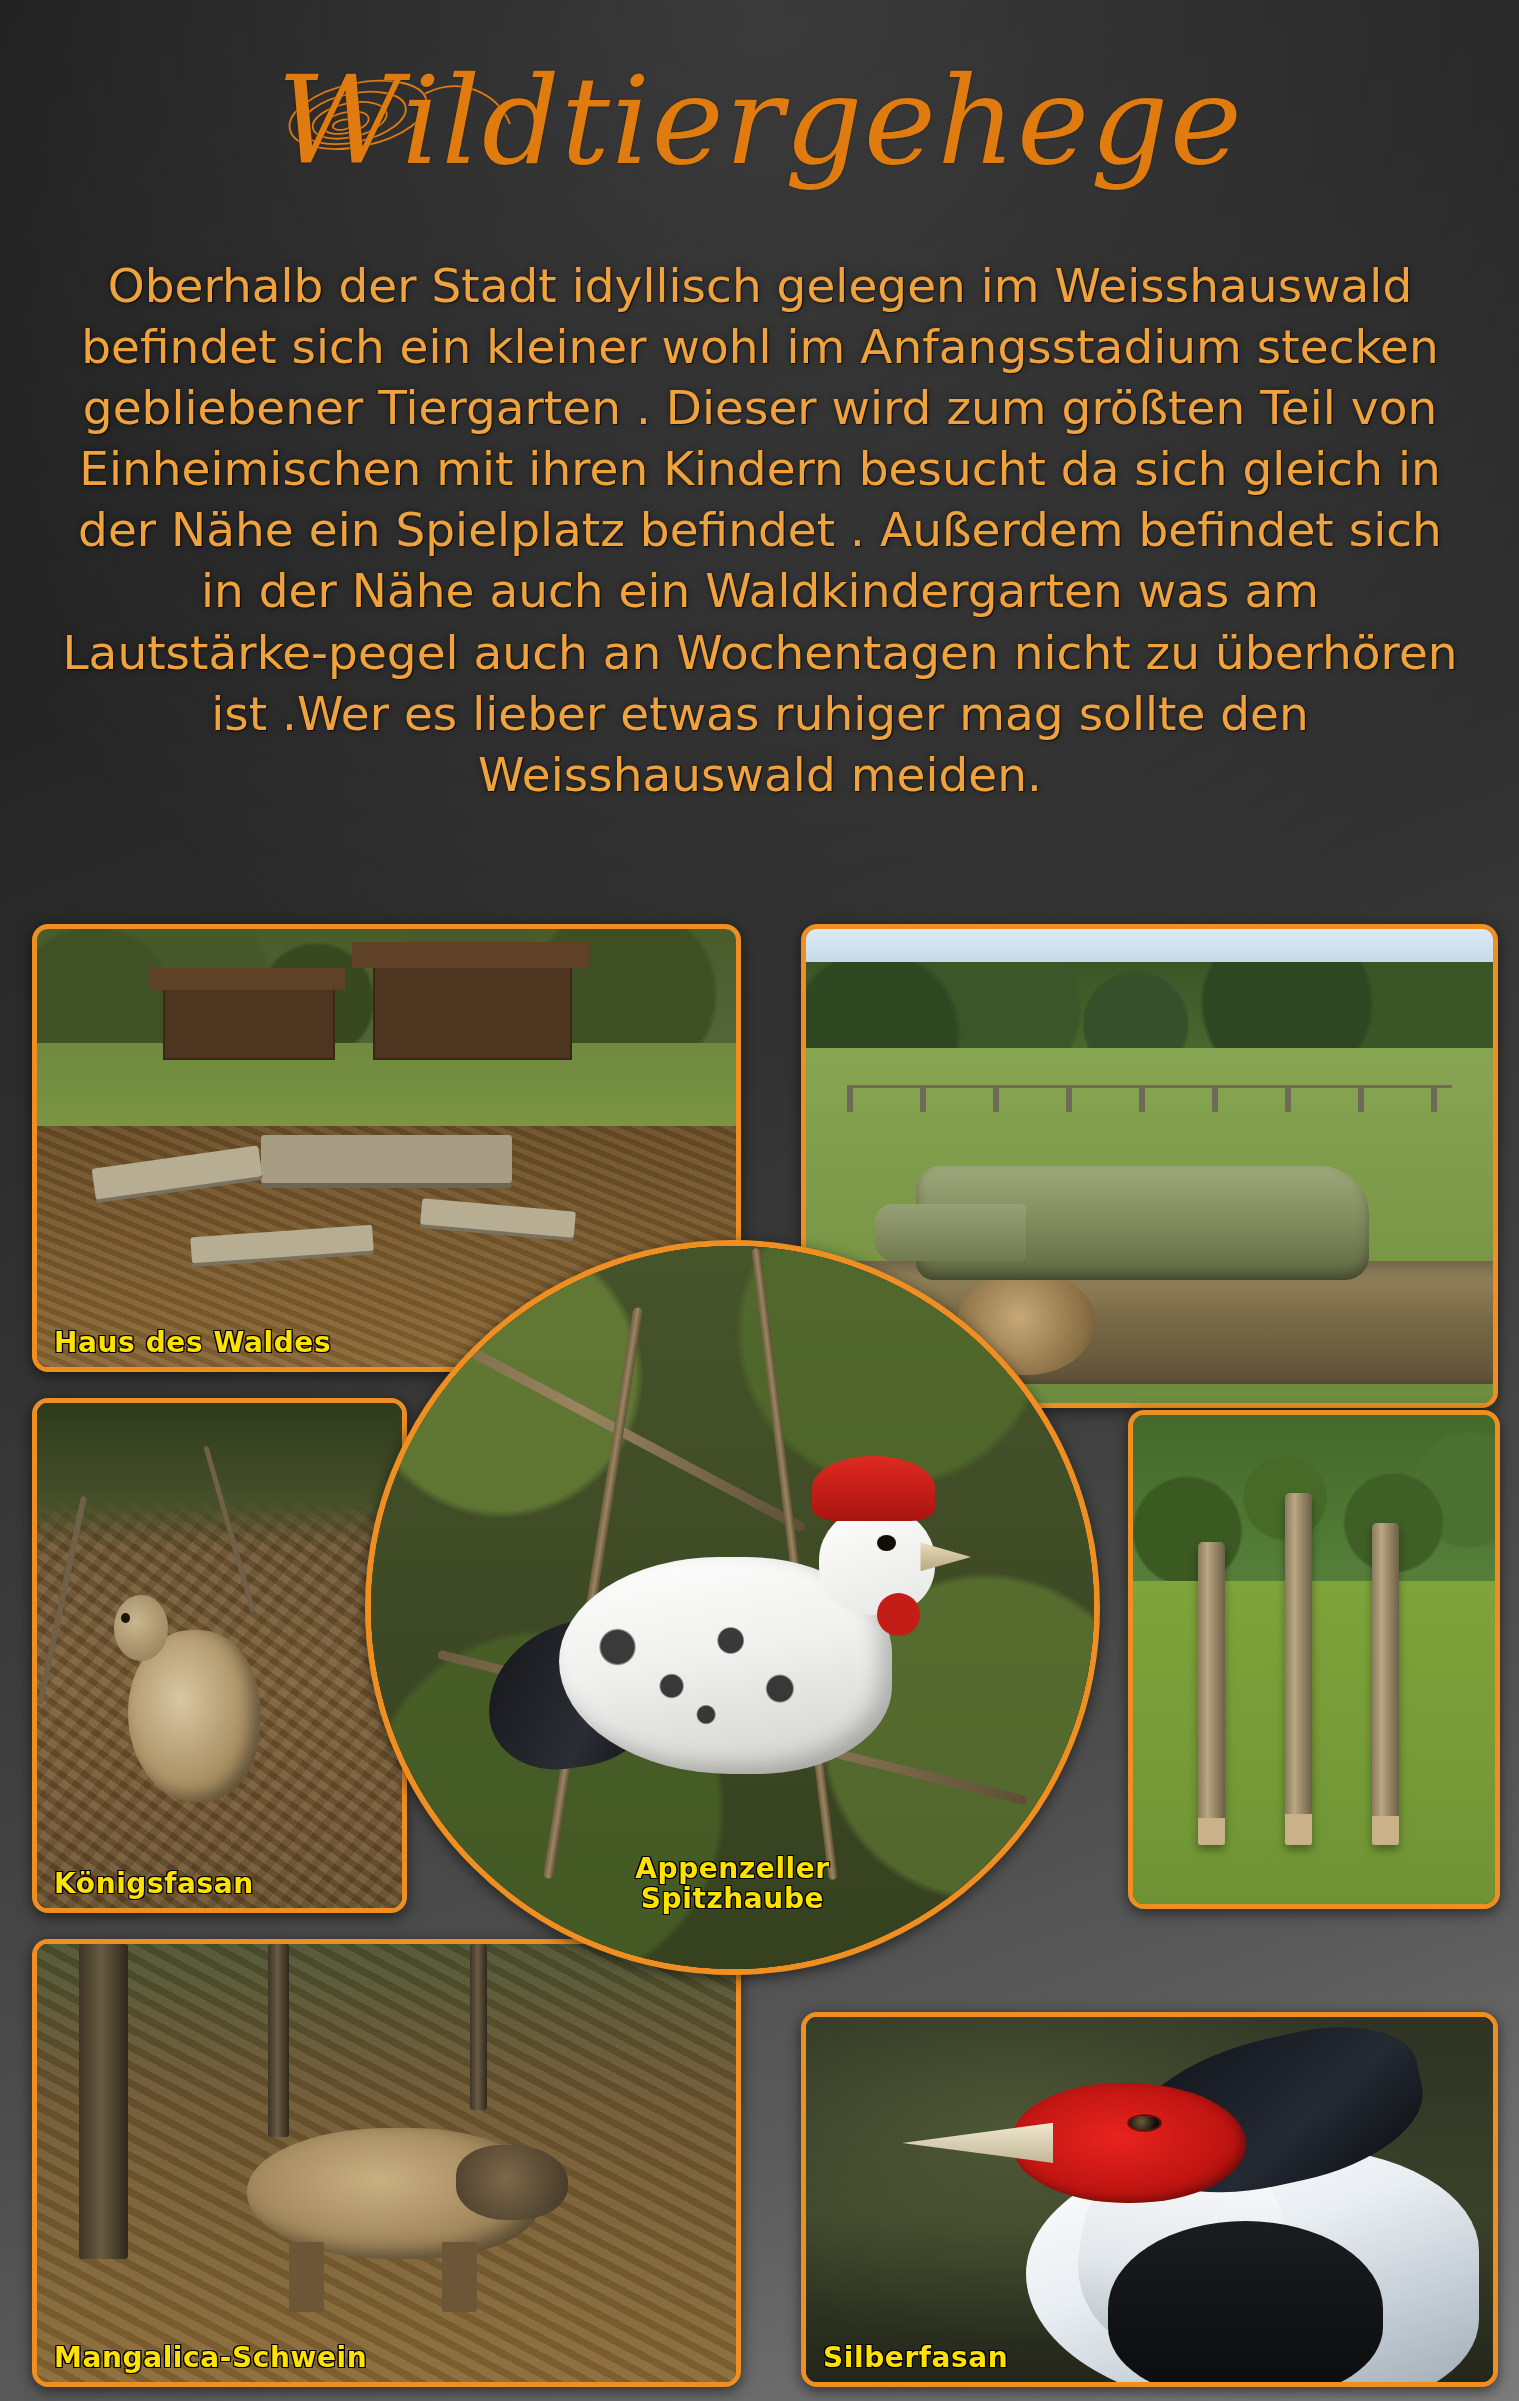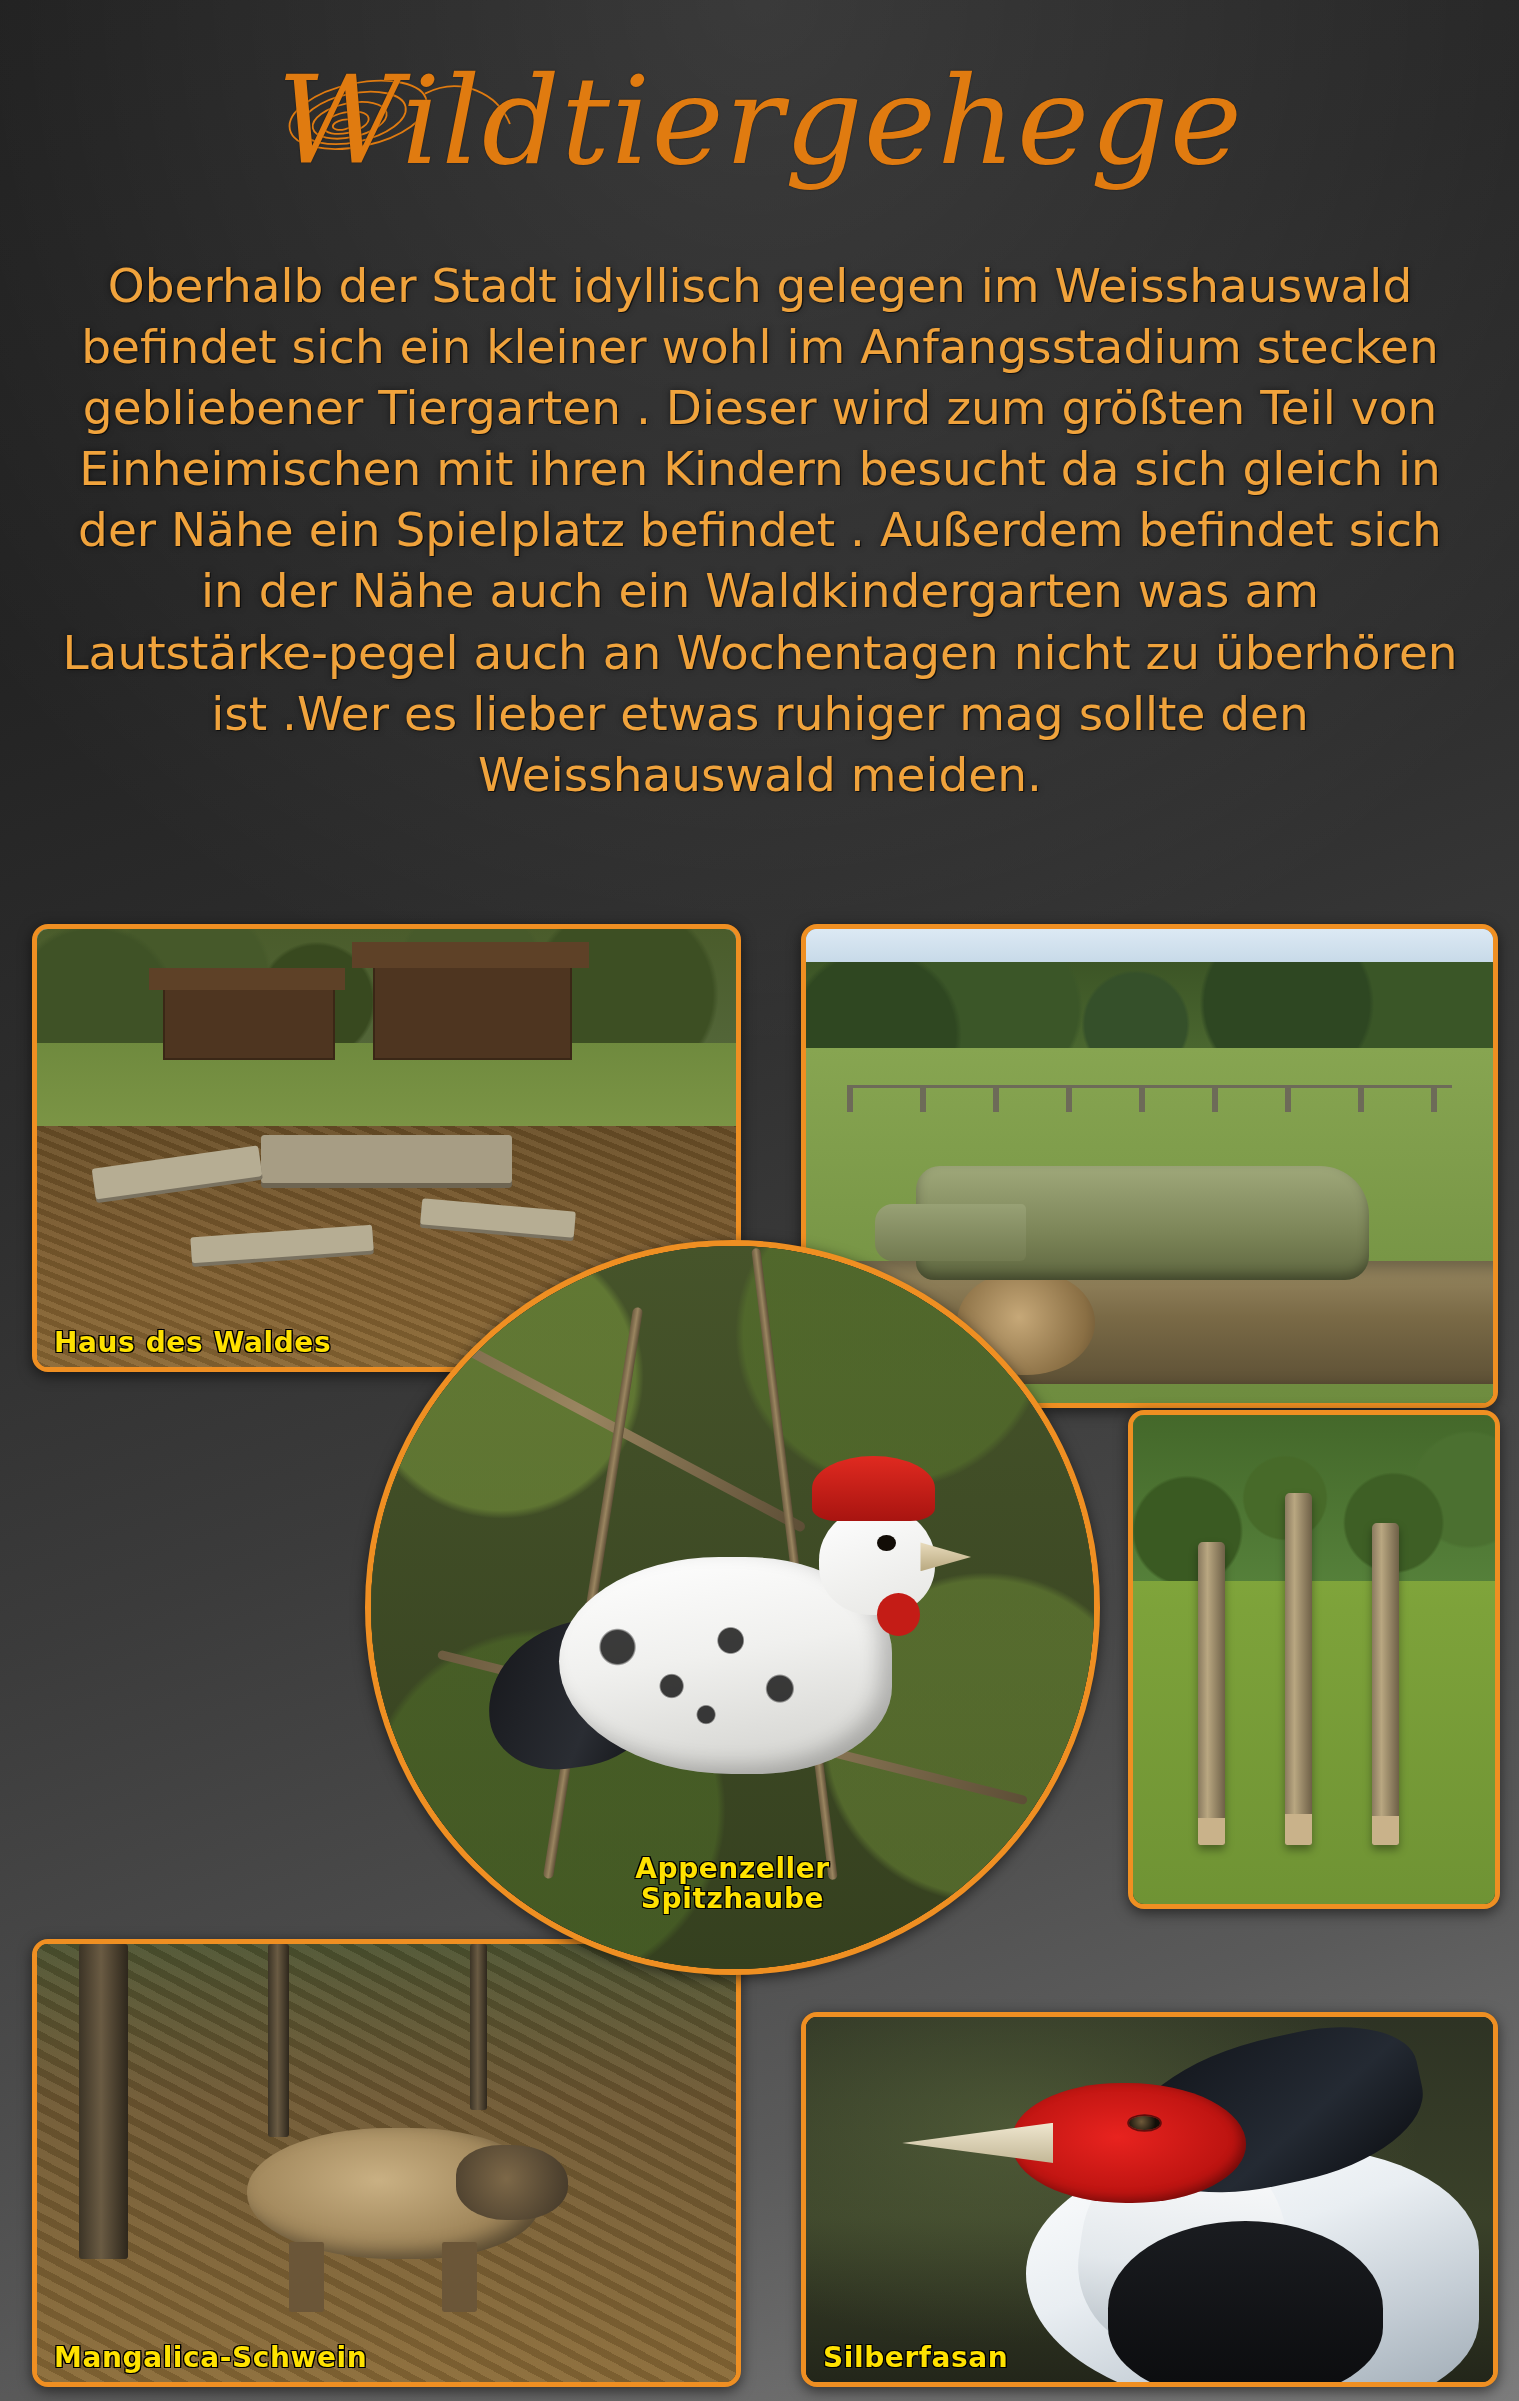--- a/index.html
+++ b/index.html
@@ -326,20 +326,32 @@
       <div class="forest"></div>
       <div class="field"></div>
       <div class="fence"></div>
       <div class="log"></div>
       <div class="logend"></div>
       <div class="carve"></div>
       <div class="carve2"></div>
     </div>
   </div>
 
+  <div class="photo" style="left:32px; top:1398px; width:365px; height:505px;">
+    <div class="scene s3">
+      <div class="leaves"></div>
+      <div class="greenTop"></div>
+      <div class="branch" style="left:6%; top:18%; width:6px; height:42%; transform:rotate(12deg);"></div>
+      <div class="branch" style="left:52%; top:8%; width:4.9px; height:34%; transform:rotate(-16deg);"></div>
+      <div class="bird"></div>
+      <div class="birdhead"></div>
+      <div class="birdeye"></div>
+    </div>
+    <div class="caption">Königsfasan</div>
+  </div>
 
   <div class="photo" style="left:1128px; top:1410px; width:362px; height:489px;">
     <div class="scene s4">
       <div class="hedge"></div>
       <div class="pole" style="left:18%; height:62%;"></div>
       <div class="pole" style="left:42%; height:72%;"></div>
       <div class="pole" style="left:66%; height:66%;"></div>
     </div>
   </div>
 

